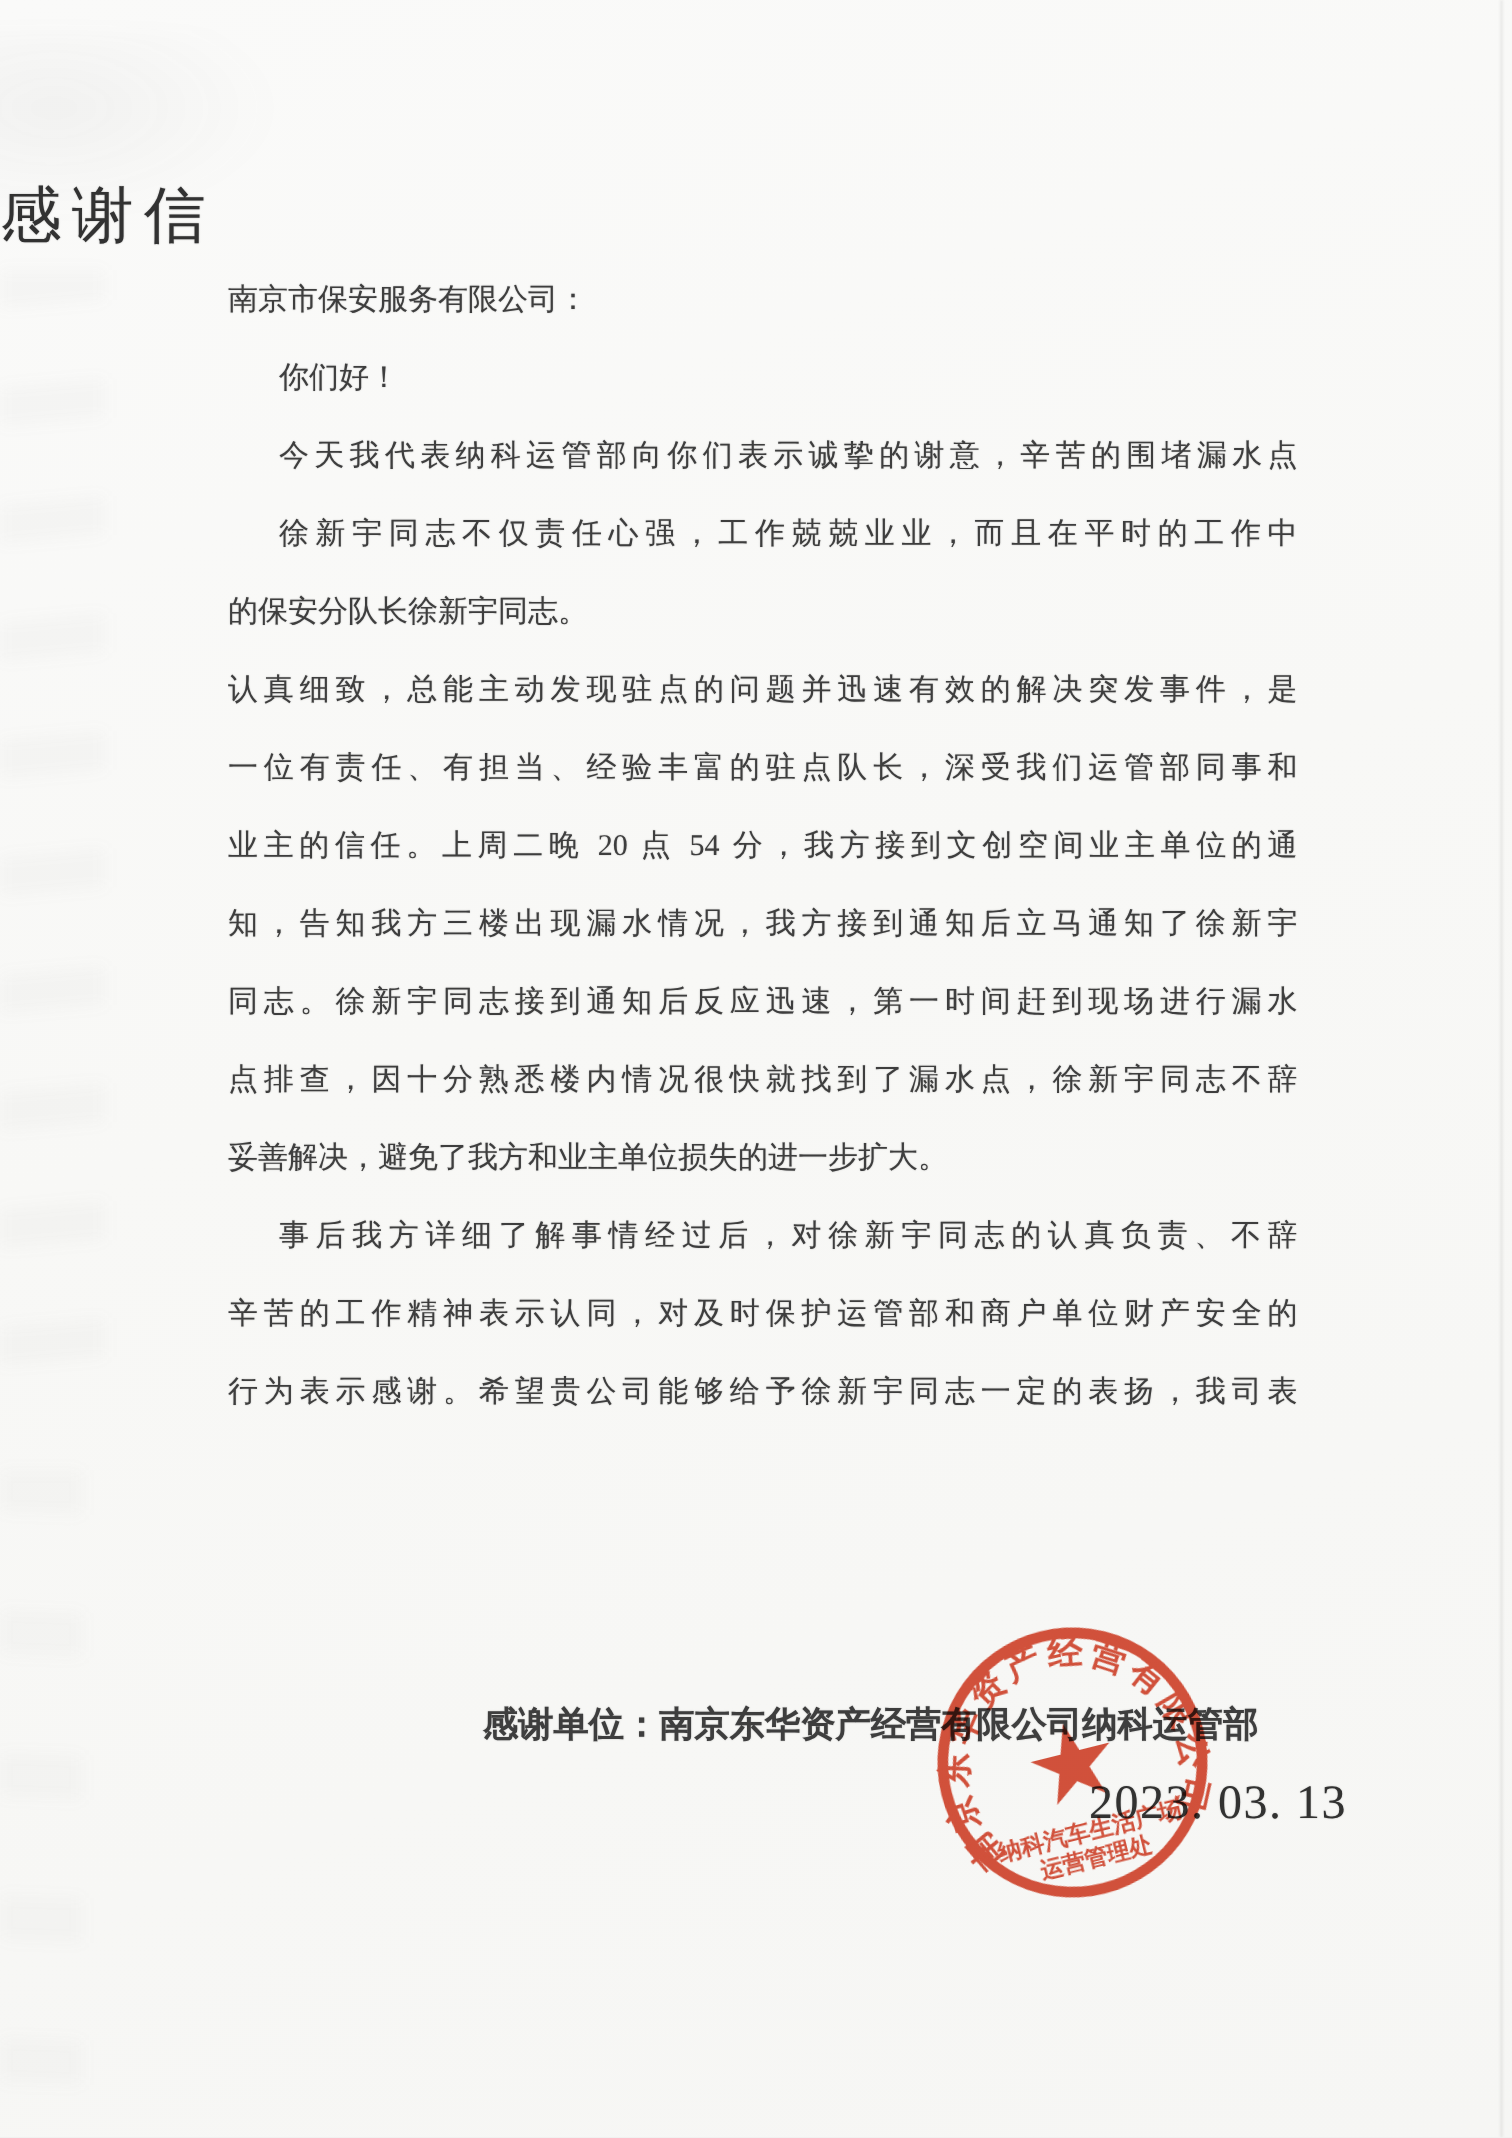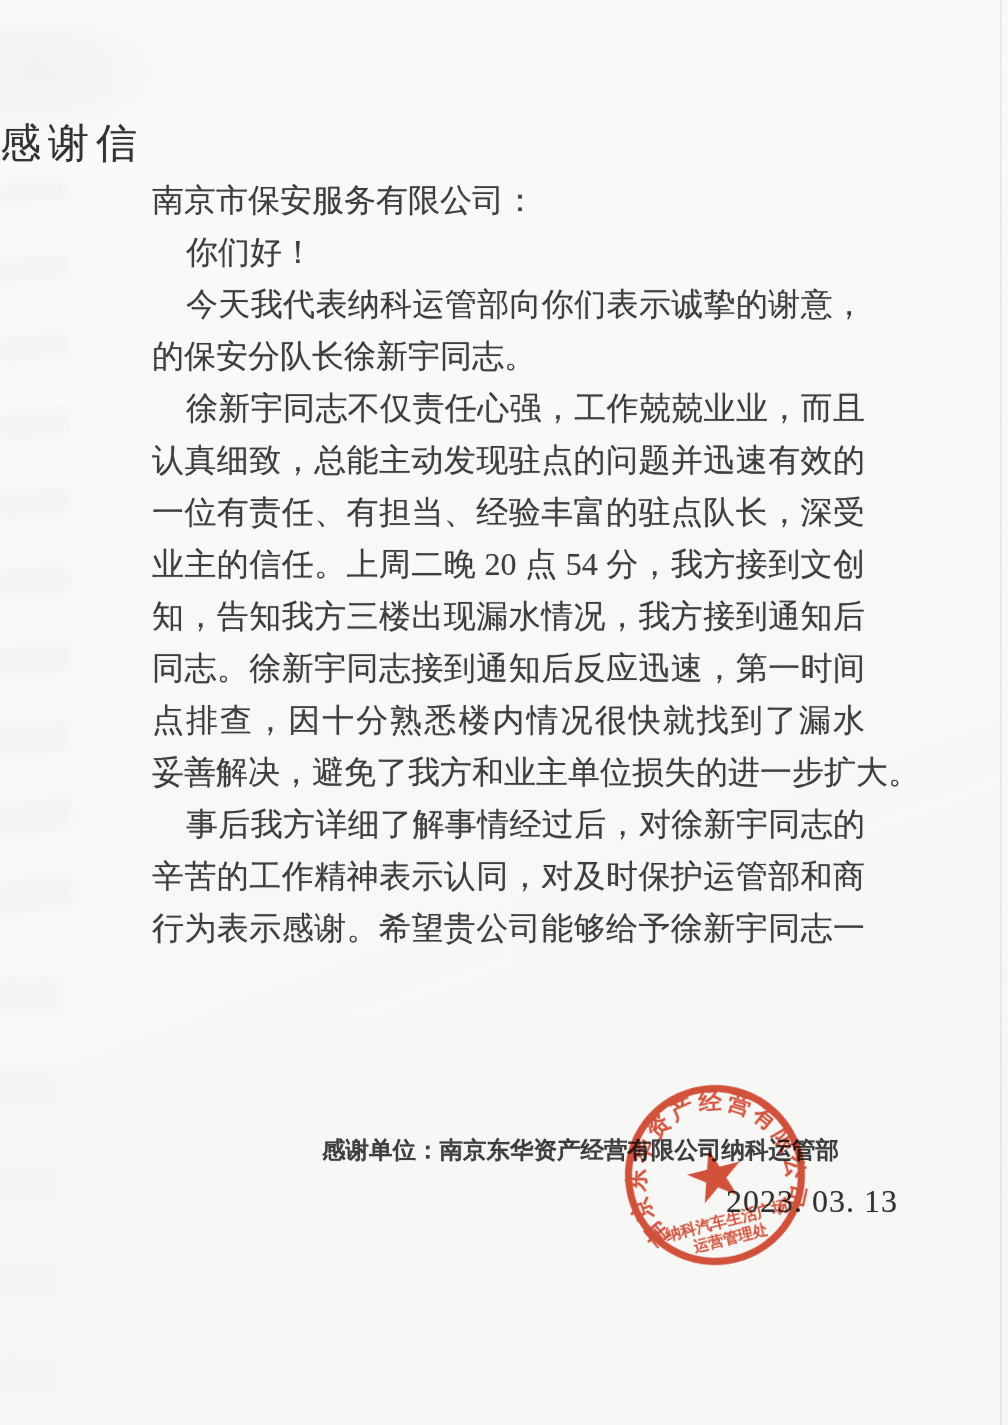--- a/index.html
+++ b/index.html
@@ -64,21 +64,21 @@
 
   .body-block {
     position: absolute;
     left: 152px;
     top: 174px;
     width: 713px;
   }
   .line {
     height: 52px;
     line-height: 52px;
-    font-size: 32px;
+    font-size: 20px;
     color: #3e3e3e;
     white-space: nowrap;
     text-shadow: 0 0 1px rgba(60,60,60,0.4);
   }
   .line.j {
     white-space: normal;
     text-align: justify;
     text-align-last: justify;
     overflow: hidden;
   }
@@ -139,22 +139,22 @@
   <div class="smudge left-strip"></div>
   <div class="smudge left-low"></div>
   <div class="edge-right"></div>
 
   <div class="title">感谢信</div>
 
   <div class="body-block">
     <div class="line">南京市保安服务有限公司：</div>
     <div class="line ind">你们好！</div>
     <div class="line ind j">今天我代表纳科运管部向你们表示诚挚的谢意，辛苦的围堵漏水点</div>
+    <div class="line ind j">徐新宇同志不仅责任心强，工作兢兢业业，而且在平时的工作中</div>
     <div class="line">的保安分队长徐新宇同志。</div>
-    <div class="line ind j">徐新宇同志不仅责任心强，工作兢兢业业，而且在平时的工作中</div>
     <div class="line j">认真细致，总能主动发现驻点的问题并迅速有效的解决突发事件，是</div>
     <div class="line j">一位有责任、有担当、经验丰富的驻点队长，深受我们运管部同事和</div>
     <div class="line j">业主的信任。上周二晚 20 点 54 分，我方接到文创空间业主单位的通</div>
     <div class="line j">知，告知我方三楼出现漏水情况，我方接到通知后立马通知了徐新宇</div>
     <div class="line j">同志。徐新宇同志接到通知后反应迅速，第一时间赶到现场进行漏水</div>
     <div class="line j">点排查，因十分熟悉楼内情况很快就找到了漏水点，徐新宇同志不辞</div>
     <div class="line">妥善解决，避免了我方和业主单位损失的进一步扩大。</div>
     <div class="line ind j">事后我方详细了解事情经过后，对徐新宇同志的认真负责、不辞</div>
     <div class="line j">辛苦的工作精神表示认同，对及时保护运管部和商户单位财产安全的</div>
     <div class="line j">行为表示感谢。希望贵公司能够给予徐新宇同志一定的表扬，我司表</div>

